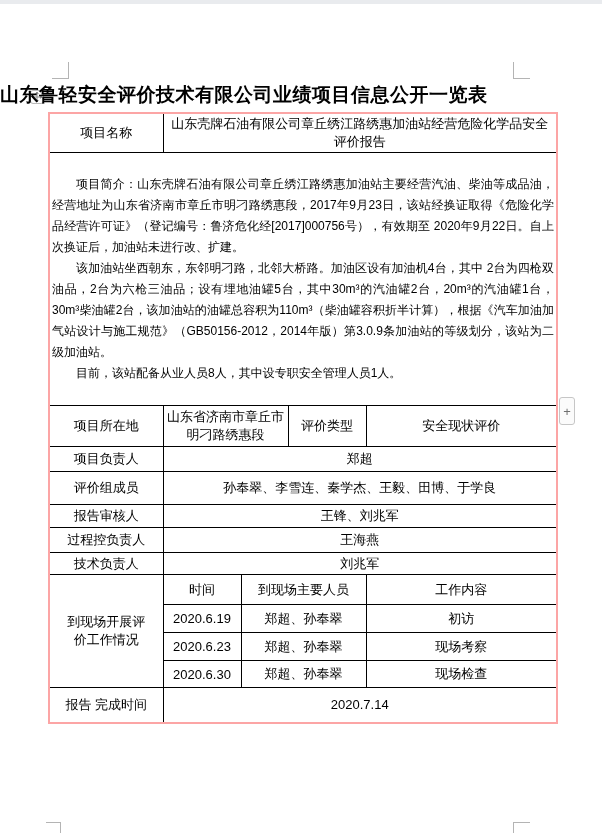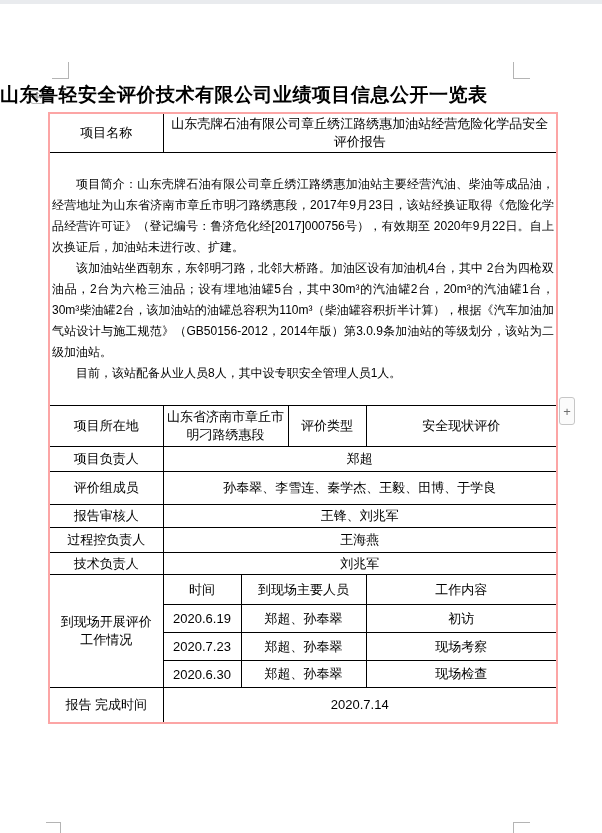--- a/index.html
+++ b/index.html
@@ -116,32 +116,32 @@
     </tr>
     <tr style="height:25px">
       <td class="lbl">过程控负责人</td>
       <td colspan="4">王海燕</td>
     </tr>
     <tr style="height:22px">
       <td class="lbl">技术负责人</td>
       <td colspan="4">刘兆军</td>
     </tr>
     <tr style="height:30px">
-      <td class="lbl" rowspan="4" style="padding:0 7px;">到现场开展评价工作情况</td>
+      <td class="lbl" rowspan="4" style="padding:0 14px;">到现场开展评价工作情况</td>
       <td>时间</td>
       <td colspan="2">到现场主要人员</td>
       <td>工作内容</td>
     </tr>
     <tr style="height:28px">
       <td>2020.6.19</td>
       <td colspan="2">郑超、孙奉翠</td>
       <td>初访</td>
     </tr>
     <tr style="height:28px">
-      <td>2020.7.23</td>
+      <td>2020.6.23</td>
       <td colspan="2">郑超、孙奉翠</td>
       <td>现场考察</td>
     </tr>
     <tr style="height:27px">
       <td>2020.6.30</td>
       <td colspan="2">郑超、孙奉翠</td>
       <td>现场检查</td>
     </tr>
     <tr style="height:35px">
       <td class="lbl">报告 完成时间</td>

